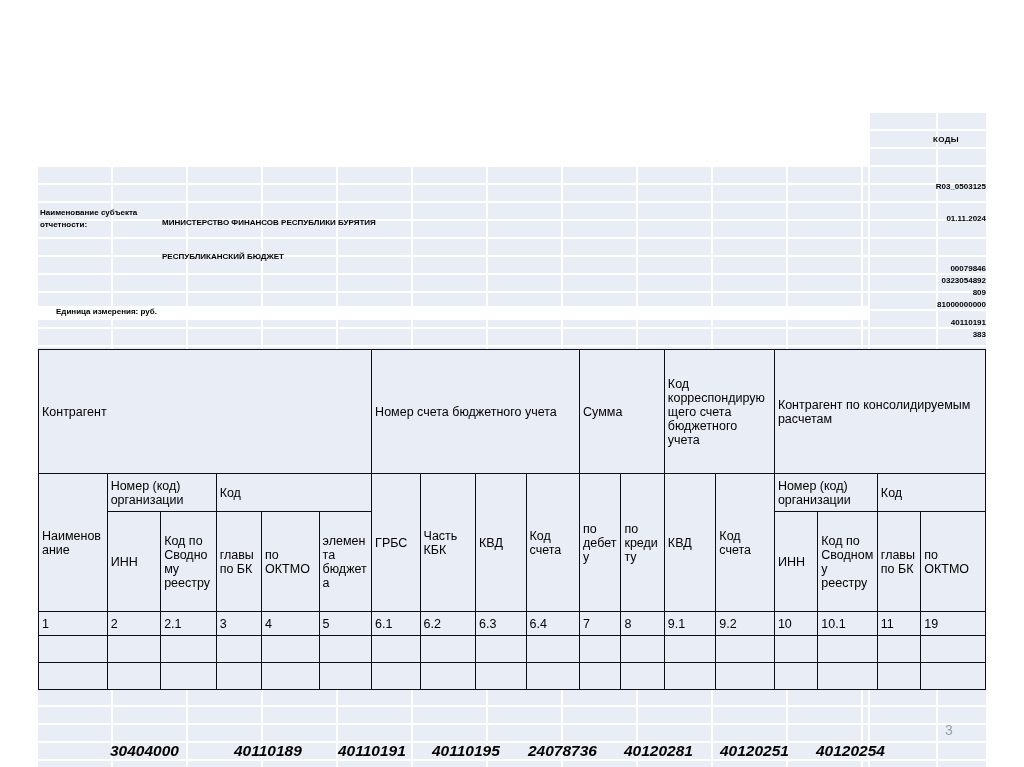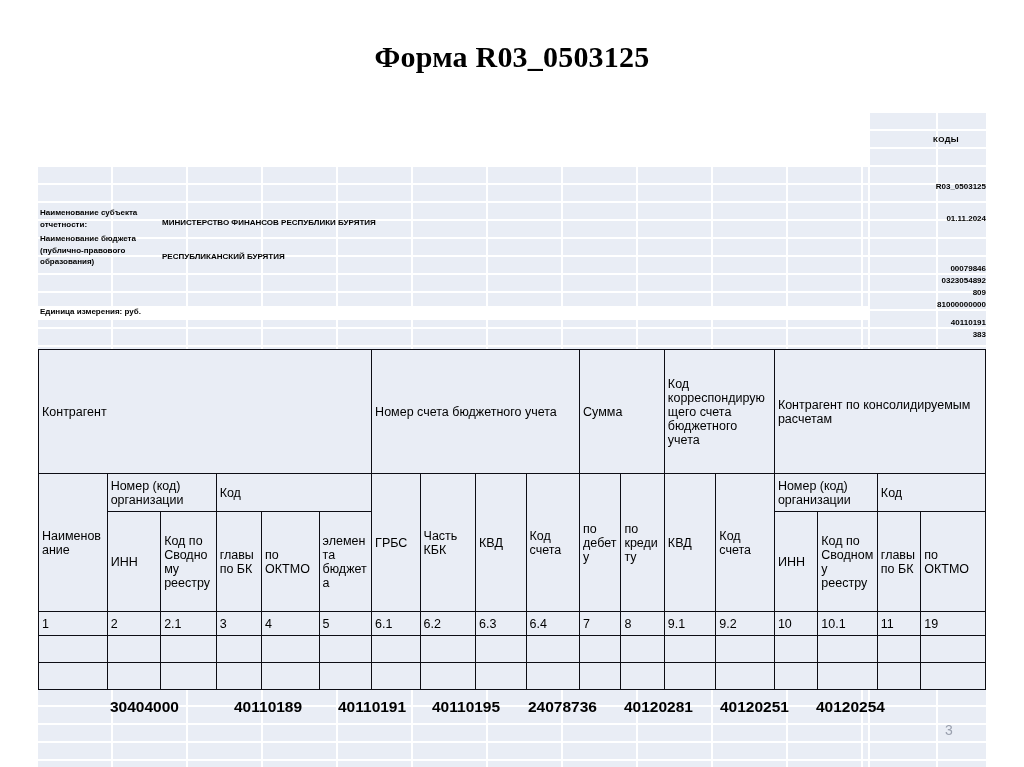--- a/index.html
+++ b/index.html
@@ -133,23 +133,24 @@
     hyphens: none;
   }
   table.main th.topgrp { vertical-align: middle; }
   table.main tr.numrow td { height: 24px; font-size: 12.5px; vertical-align: middle; }
   table.main tr.datarow td { height: 27px; }
 
   
   .codes-strip {
     position: absolute;
     left: 38px;
-    top: 698px;
+    top: 742px;
     width: 780px;
     height: 25px;
+    font-style: italic;
   }
   .codes-strip span {
     position: absolute;
     top: 0;
     font-size: 15.5px;
     font-weight: bold;
     color: #000;
     white-space: nowrap;
   }
 
@@ -161,21 +162,20 @@
     text-align: center;
     font-size: 14px;
     color: #9aa0ae;
   }
 </style>
 </head>
 <body>
 
 <div class="slide">
 
-  <div class="slide-title">Форма R03_0503125</div>
 
   <div class="sheet">
     <div class="gridlines"></div>
 
     <div class="white-strip" style="left:0;   top:0;    width:830px; height:52px;"></div>
     <div class="white-strip" style="left:0;   top:193px;width:830px; height:14px;"></div>
     <div class="white-strip" style="left:830px;top:0;   width:2px;  height:654px;"></div>
 
     <div class="kody-label">КОДЫ</div>
 
@@ -209,26 +209,23 @@
     </div>
     <div class="code-row" style="top:205px;">
 
       <span class="val">383</span>
     </div>
 
     <div class="ent-label" style="left:2px; top:94px; width:120px;">Наименование субъекта
 отчетности:</div>
     <div class="ent-value" style="left:124px; top:105px;">МИНИСТЕРСТВО ФИНАНСОВ РЕСПУБЛИКИ БУРЯТИЯ</div>
 
-    <div class="ent-label" style="left:2px; top:120px; width:120px;">Наименование бюджета
-(публично-правового
-образования)</div>
-    <div class="ent-value" style="left:124px; top:139px;">РЕСПУБЛИКАНСКИЙ БУРЯТИЯ</div>
-
-    <div class="ent-value" style="left:2px; top:194px;">Единица измерения: руб.</div>
+    <div class="ent-value" style="left:124px; top:139px;">РЕСПУБЛИКАНСКИЙ БЮДЖЕТ</div>
+
+    <div class="ent-value" style="left:18px; top:194px;">Единица измерения: руб.</div>
   </div>
 
   <table class="main">
     <colgroup>
       <col style="width:68px">
         <col style="width:53px">
         <col style="width:55px">
       <col style="width:45px">
         <col style="width:57px">
         <col style="width:52px">

